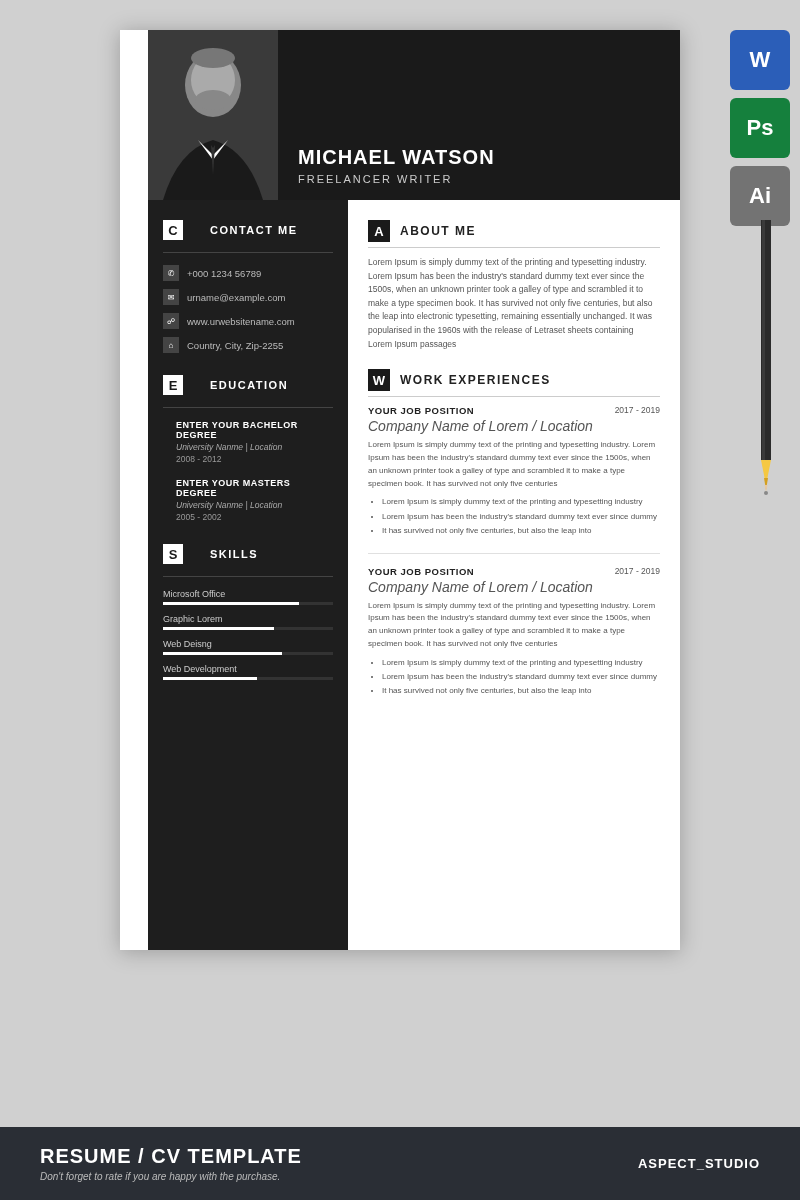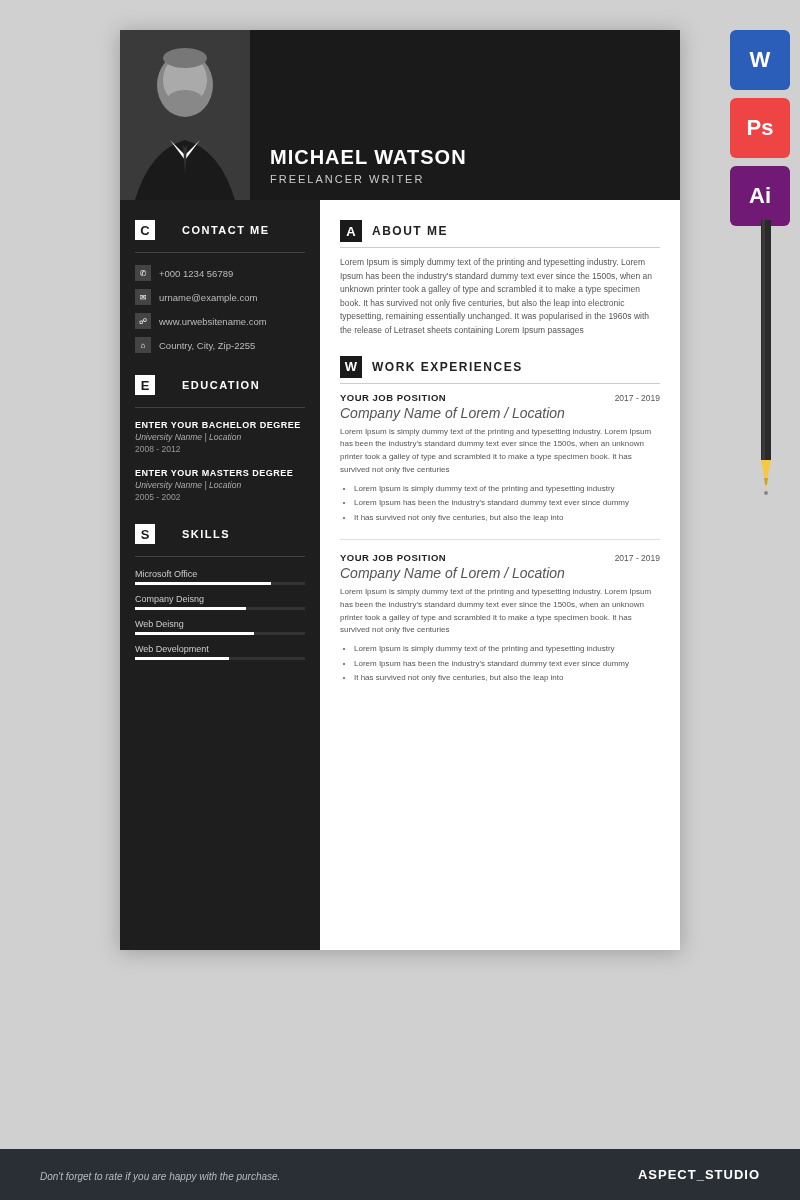--- a/index.html
+++ b/index.html
@@ -20,20 +20,21 @@
       padding: 30px 20px 20px 20px;
       position: relative;
     }
 
     
     .resume-card {
       width: 560px;
       background: #fff;
       box-shadow: 0 2px 20px rgba(0,0,0,0.25);
       position: relative;
+      padding-left: 28px;
     }
 
     
     .resume-header {
       background: #1a1a1a;
       display: flex;
       align-items: flex-end;
       padding: 20px 20px 0 0;
       height: 170px;
       position: relative;
@@ -142,20 +143,21 @@
       flex-shrink: 0;
       display: flex;
       align-items: center;
       justify-content: center;
       font-size: 8px;
       color: #fff;
     }
 
     .edu-entry {
       margin-bottom: 14px;
+      margin-left: 13px;
     }
 
     .edu-entry .degree {
       font-size: 9px;
       font-weight: 700;
       color: #fff;
       text-transform: uppercase;
       letter-spacing: 0.5px;
     }
 
@@ -240,21 +242,21 @@
       color: #555;
     }
 
     .job-entry {
       margin-bottom: 14px;
     }
 
     .job-header {
       display: flex;
       justify-content: space-between;
-      align-items: flex-end;
+      align-items: flex-start;
       margin-bottom: 2px;
     }
 
     .job-title {
       font-size: 9.5px;
       font-weight: 700;
       text-transform: uppercase;
       color: #222;
       letter-spacing: 0.5px;
     }
@@ -315,25 +317,25 @@
       font-size: 22px;
       color: #fff;
       border-radius: 6px;
     }
 
     .sw-word {
       background: #2b5eb8;
     }
 
     .sw-ps {
-      background: #ef4444;
+      background: #15803d;
     }
 
     .sw-ai {
-      background: #701a75;
+      background: #737373;
     }
 
     
     .pencil-decoration {
       position: absolute;
       right: 25px;
       top: 220px;
       width: 18px;
       height: 280px;
     }
@@ -466,21 +468,21 @@
           </div>
           <hr class="sidebar-divider">
           <div id="skills-container">
               <div class="skill-item">
     <div class="skill-name">Microsoft Office</div>
     <div class="skill-bar-bg">
       <div class="skill-bar-fill" style="width:80%"></div>
     </div>
   </div>
               <div class="skill-item">
-    <div class="skill-name">Company Deisng</div>
+    <div class="skill-name">Graphic Lorem</div>
     <div class="skill-bar-bg">
       <div class="skill-bar-fill" style="width:65%"></div>
     </div>
   </div>
               <div class="skill-item">
     <div class="skill-name">Web Deisng</div>
     <div class="skill-bar-bg">
       <div class="skill-bar-fill" style="width:70%"></div>
     </div>
   </div>
@@ -554,16 +556,17 @@
     <rect x="5" y="0" width="3" height="240" fill="#3a3a3a"></rect>
     <polygon points="4,240 14,240 9,265" fill="#f5c842"></polygon>
     <polygon points="7,258 11,258 9,270" fill="#d4a020"></polygon>
     <polygon points="7.5,265 10.5,265 9,272" fill="#e8c8a0"></polygon>
     <circle cx="9" cy="273" r="2" fill="#888"></circle>
   </svg>
 </div>
 
 <div class="footer">
   <div class="footer-left">
+    <h2>RESUME / CV TEMPLATE</h2>
     <p>Don't forget to rate if you are happy with the purchase.</p>
   </div>
   <div class="footer-right">ASPECT_STUDIO</div>
 </div>
 
 </body></html>

